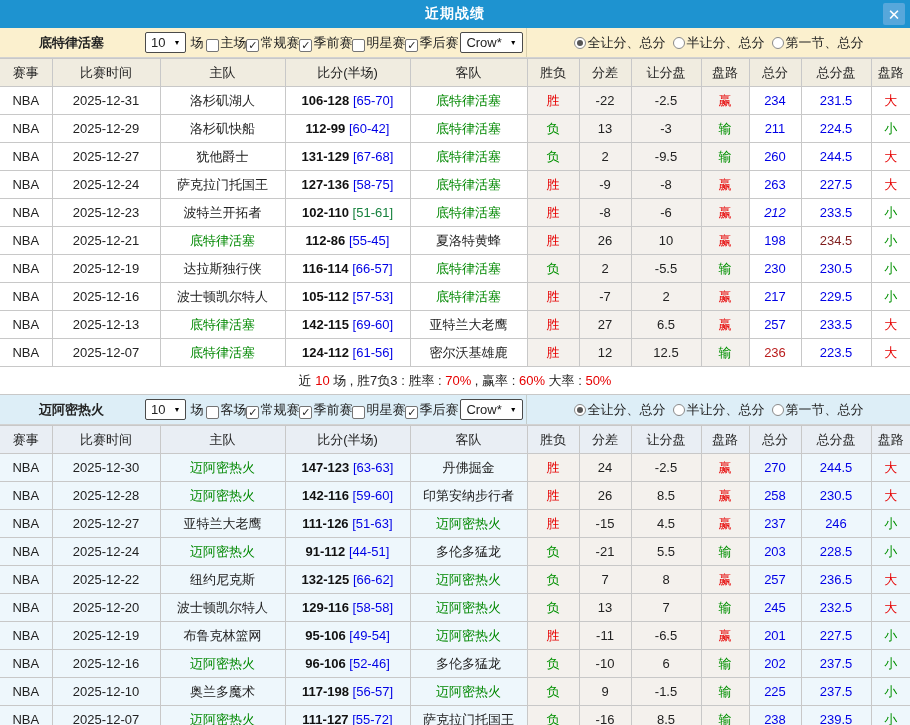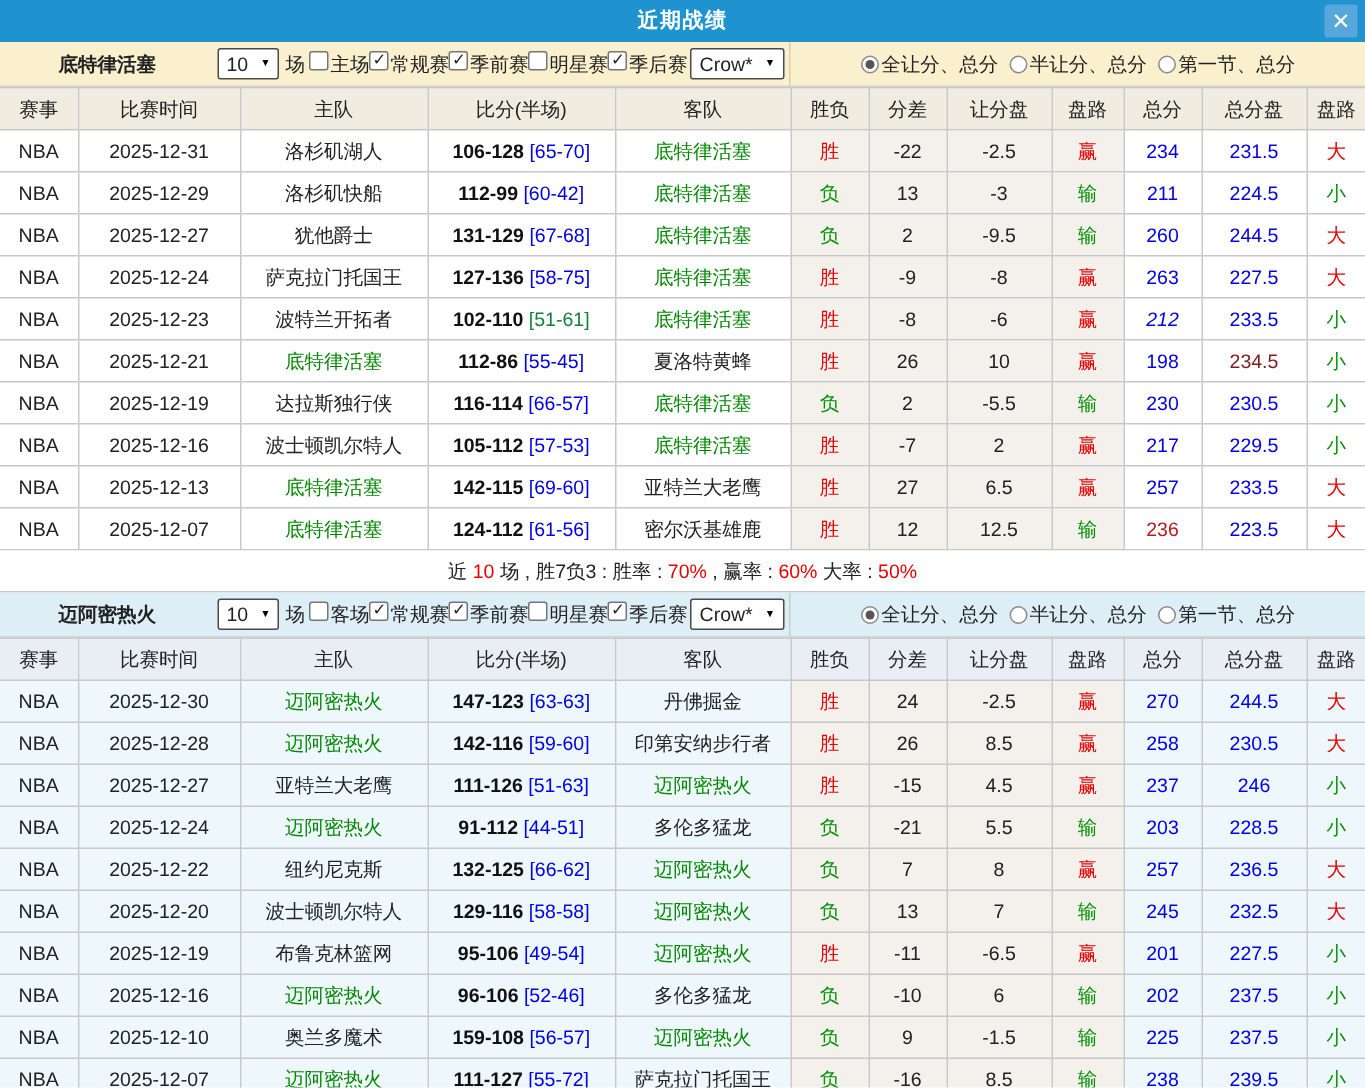--- a/index.html
+++ b/index.html
@@ -10,21 +10,21 @@
   .close{position:absolute;right:5px;top:3px;width:22px;height:22px;background:#57a7db;color:#fff;
          font-size:15px;font-weight:bold;display:flex;align-items:center;justify-content:center;
          cursor:pointer;border-radius:2px;line-height:1}
   .fbar{height:30px;display:flex;align-items:stretch;border-bottom:1px solid #d2d2d2}
   .fleft{width:527px;display:flex;align-items:center;border-right:1px solid rgba(120,110,80,.25)}
   .team{width:143px;text-align:center;font-weight:bold;white-space:nowrap}
   .sel{display:inline-flex;align-items:center;background:#fff;border:1px solid #4a4a4a;border-radius:2px;
        padding:1px 5px;margin:0 2px;height:21px;gap:8px;cursor:pointer;white-space:nowrap}
   .arr{font-size:7px;color:#000;line-height:1}
   .suffix{margin:0 3px 0 2px;white-space:nowrap}
-  .chk{display:inline-flex;align-items:flex-start;cursor:pointer;white-space:nowrap}
+  .chk{display:inline-flex;align-items:flex-end;cursor:pointer;white-space:nowrap}
   .box{width:13px;height:13px;border:1px solid #757575;background:#fff;display:inline-flex;
        align-items:center;justify-content:center;margin-right:1px;font-size:11px;color:#222;border-radius:2px}
   .box.on::after{content:"✓";font-weight:bold;line-height:1}
   .fright{flex:1;display:flex;align-items:center;justify-content:center;gap:7px}
   .rad{display:inline-flex;align-items:center;gap:2px;cursor:pointer;white-space:nowrap}
   .rdot{width:12px;height:12px;border:1px solid #8a8a8a;border-radius:50%;background:#fff;
         display:inline-flex;align-items:center;justify-content:center;flex:0 0 auto}
   .rdot.on::after{content:"";width:6px;height:6px;border-radius:50%;background:#555}
   table.tbl{border-collapse:collapse;table-layout:fixed;width:910px}
   .tbl th,.tbl td{border:1px solid #c8c8c8;height:28px;text-align:center;padding:0 1px;
@@ -468,21 +468,21 @@
             <td class="shade">6</td>
             <td class="shade" style="color: rgb(0, 144, 0);">输</td>
             <td style="color: rgb(0, 0, 230);">202</td>
             <td style="color: rgb(0, 0, 230);">237.5</td>
             <td style="color: rgb(0, 144, 0);">小</td>
           </tr>
           <tr>
             <td>NBA</td>
             <td>2025-12-10</td>
             <td>奥兰多魔术</td>
-            <td><span class="score-b">159-108</span><span style="color: rgb(0, 0, 230);"> [56-57]</span></td>
+            <td><span class="score-b">117-198</span><span style="color: rgb(0, 0, 230);"> [56-57]</span></td>
             <td style="color: rgb(0, 136, 0);">迈阿密热火</td>
             <td class="shade" style="color: rgb(0, 144, 0);">负</td>
             <td class="shade">9</td>
             <td class="shade">-1.5</td>
             <td class="shade" style="color: rgb(0, 144, 0);">输</td>
             <td style="color: rgb(0, 0, 230);">225</td>
             <td style="color: rgb(0, 0, 230);">237.5</td>
             <td style="color: rgb(0, 144, 0);">小</td>
           </tr>
           <tr>

